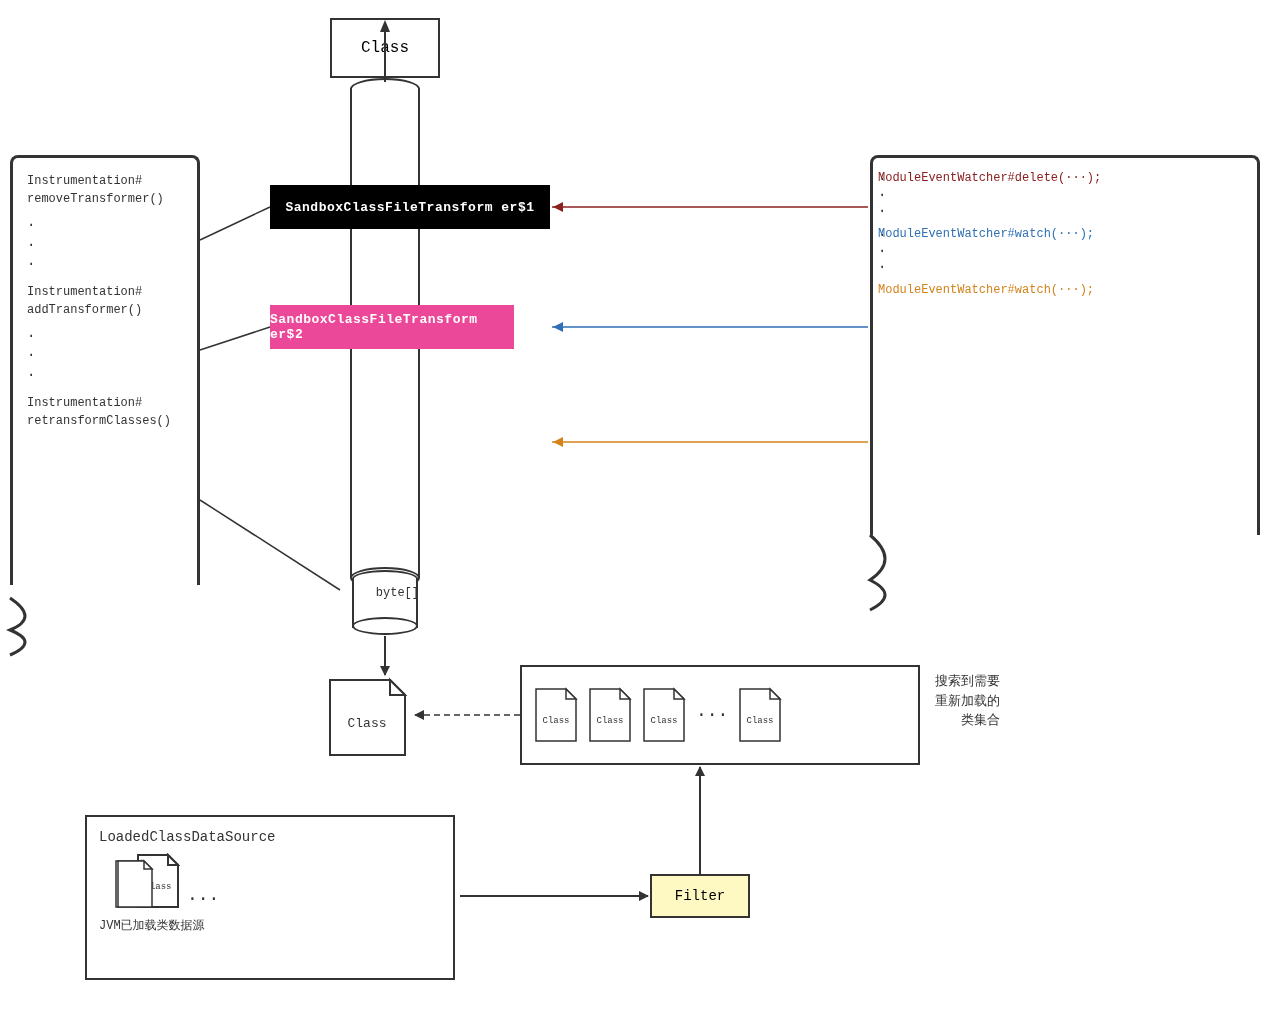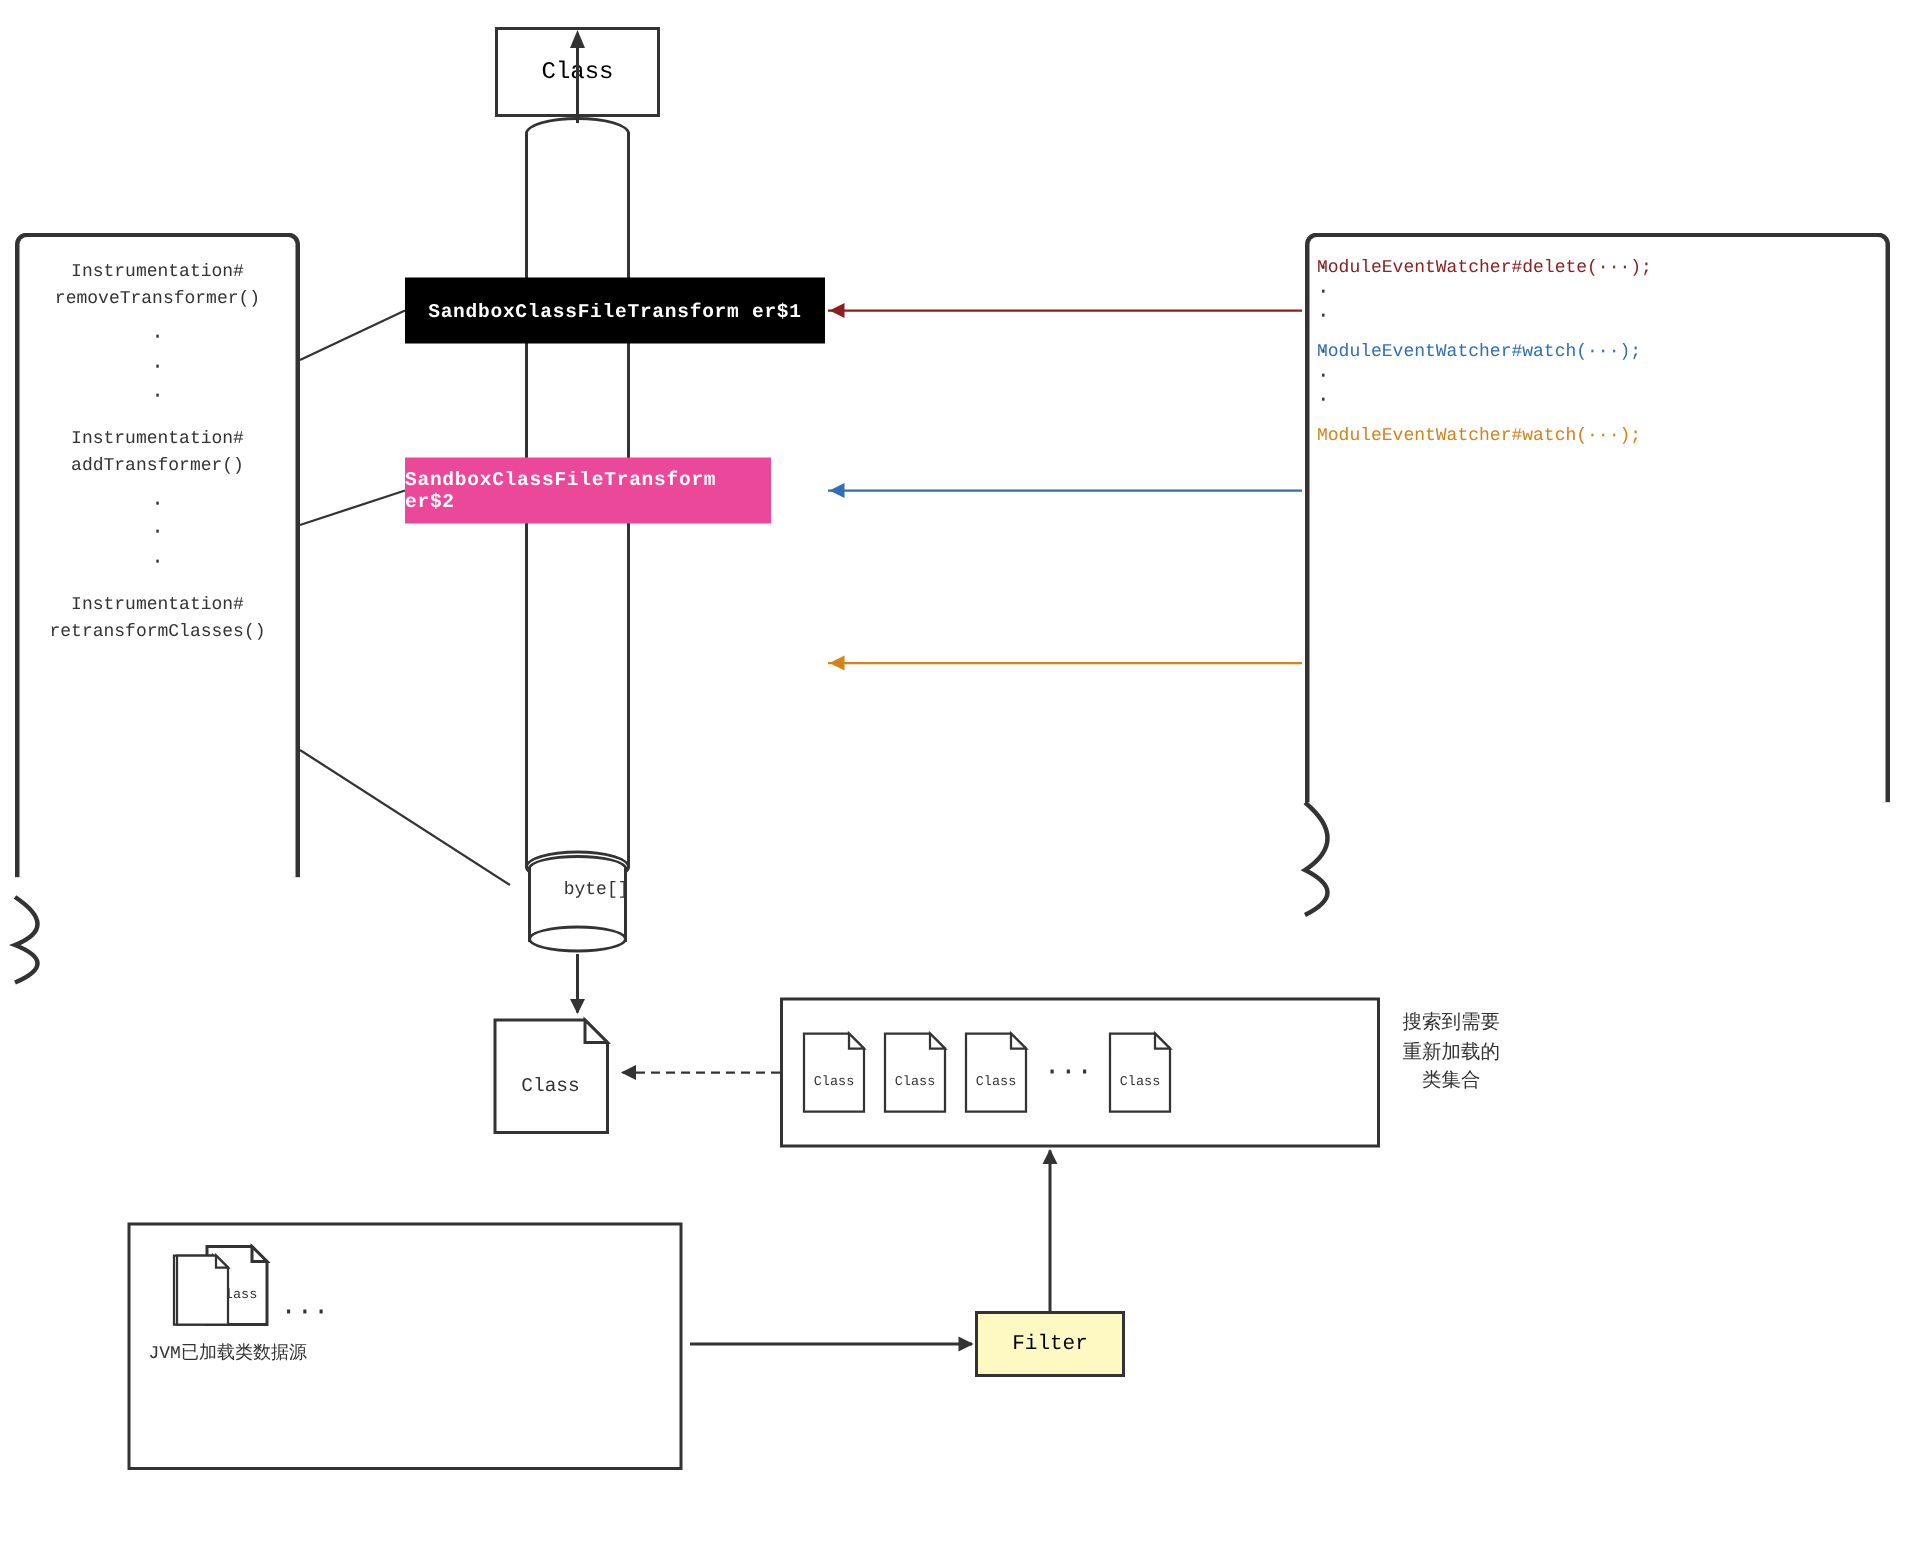--- a/index.html
+++ b/index.html
@@ -106,21 +106,20 @@
       position: absolute;
       top: 155px;
       left: 10px;
       width: 190px;
       height: 430px;
       border: 3px solid #333;
       border-bottom: none;
       border-radius: 8px 8px 0 0;
       background: #fff;
       padding: 14px;
-      text-align: center;
     }
 
     .left-note-text {
       font-size: 12px;
       font-family: 'Courier New', monospace;
       line-height: 1.5;
       color: #333;
     }
 
     .dots-vertical {
@@ -203,21 +202,21 @@
 
     
     .set-description {
       position: absolute;
       top: 672px;
       left: 935px;
       font-size: 13px;
       font-family: 'Courier New', monospace;
       color: #333;
       line-height: 1.5;
-      text-align: center;
+      text-align: right;
     }
 
     
     .loaded-class-box {
       position: absolute;
       top: 815px;
       left: 85px;
       width: 370px;
       height: 165px;
       border: 2px solid #333;
@@ -361,20 +360,21 @@
     </svg>
   </div>
 
   <div class="set-description">
     <div>搜索到需要</div>
     <div>重新加载的</div>
     <div>类集合</div>
   </div>
 
   <div class="loaded-class-box">
+    <div class="loaded-class-title">LoadedClassDataSource</div>
 
     <div style="display:flex; align-items:flex-end; margin-bottom:8px; margin-left:5px;">
       <svg width="40" height="50" style="position:relative; left:10px; top:0;">
         <polygon points="2,2 28,2 36,10 36,48 2,48" fill="white" stroke="#333" stroke-width="1.5"></polygon>
         <polygon points="28,2 28,10 36,10" fill="white" stroke="#333" stroke-width="1.5"></polygon>
       </svg>
       <svg width="40" height="50" style="position:relative; left:0; top:0; margin-left:-28px;">
         <polygon points="2,2 28,2 36,10 36,48 2,48" fill="white" stroke="#333" stroke-width="1.5"></polygon>
         <polygon points="28,2 28,10 36,10" fill="white" stroke="#333" stroke-width="1.5"></polygon>
       </svg>

